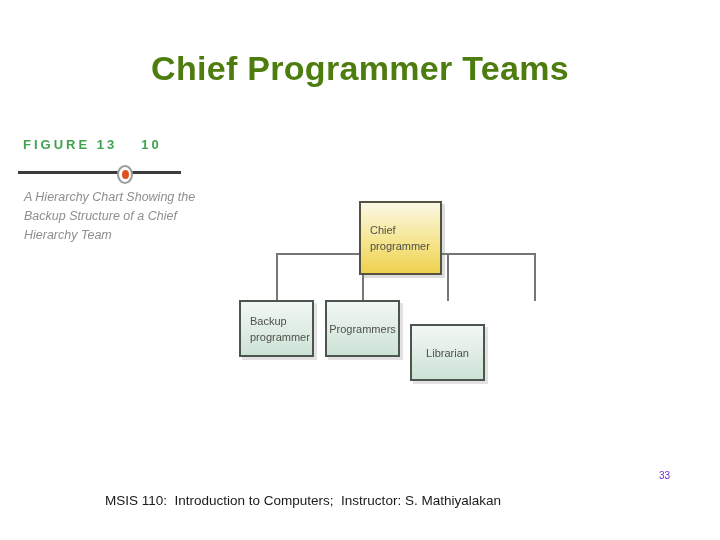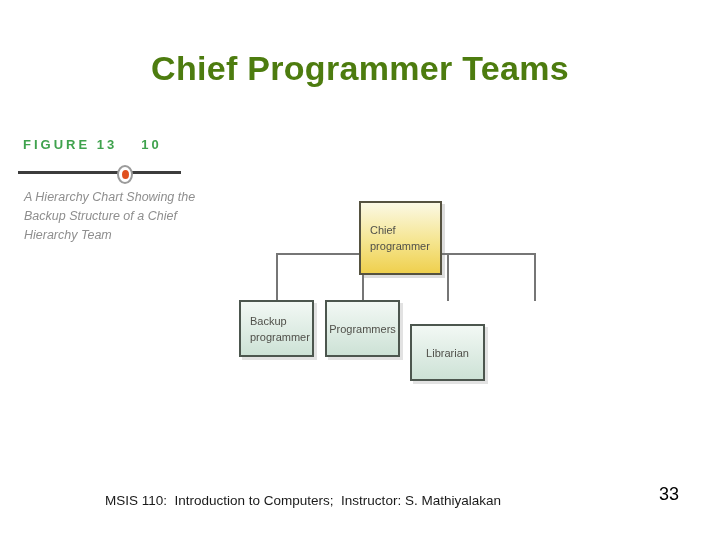--- a/index.html
+++ b/index.html
@@ -77,22 +77,22 @@
   .child-2 { left:325px; }
   .child-3 { left:410px;margin-top:24px; }
   .child-4 { left:497px; }
 
   
   .footer-text {
     position:absolute; left:105px; top:493px;
     font-size:13.5px; color:#1a1a1a; white-space:pre;
   }
   .page-number {
-    position:absolute; left:659px; top:484px;
-    font-size:18px; color:#000000;
+    position:absolute; left:659px; top:470px;
+    font-size:10px; color:#6d28d9;
   }
 </style>
 </head>
 <body>
 
 <div class="slide">
 
   <h1 class="title">Chief Programmer Teams</h1>
 
   <div class="figure-heading">

